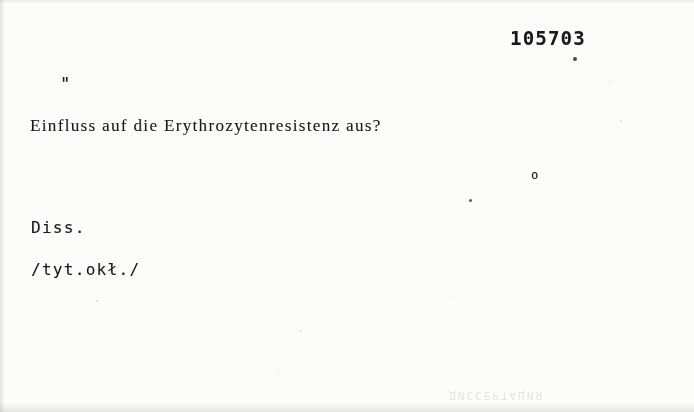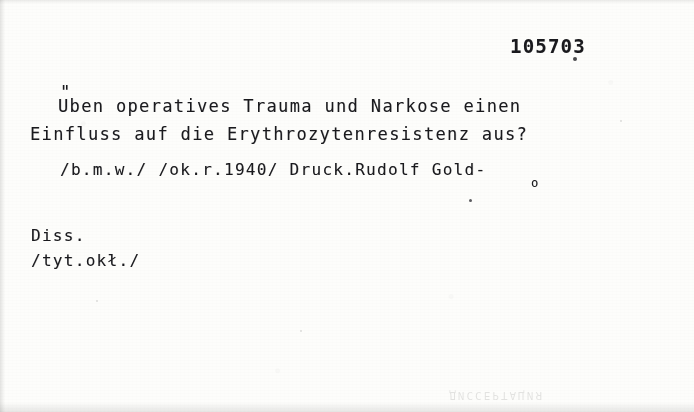--- a/index.html
+++ b/index.html
@@ -56,21 +56,20 @@
     background: linear-gradient(0deg, rgba(0,0,0,0.09), rgba(0,0,0,0));
   }
 
   .typed {
     position: absolute;
     white-space: pre;
     font-family: "DejaVu Sans Mono", monospace;
     letter-spacing: 0.6px;
     color: #1a1a1e;
     text-shadow: 0.4px 0.3px 0 rgba(0,0,0,0.25);
-    margin-top: 8px;
   }
 
   .catalog-number {
     top: 27px;
     left: 510px;
     font-size: 19px;
     letter-spacing: 1.2px;
     font-weight: 600;
   }
   .dot-under-number {
@@ -102,20 +101,21 @@
     top: 88px;
     left: 58px;
     font-size: 17px;
     letter-spacing: 1.35px;
   }
   .title-line2 {
     top: 116px;
     left: 30px;
     font-size: 17px;
     letter-spacing: 1.35px;
+    font-family: Liberation Serif, serif;
   }
 
   .imprint-line1 {
     top: 152px;
     left: 60px;
     font-size: 16px;
     letter-spacing: 1.3px;
   }
   .imprint-line2 {
     top: 180px;
@@ -141,21 +141,21 @@
   }
 
   .note-diss {
     top: 218px;
     left: 31px;
     font-size: 16px;
     letter-spacing: 1.3px;
     text-align: right;
   }
   .note-source {
-    top: 243px;
+    top: 260px;
     left: 31px;
     font-size: 16px;
     letter-spacing: 1.3px;
   }
 
   .faint-bottom {
     position: absolute;
     bottom: 10px;
     right: 150px;
     font-size: 11px;
@@ -177,24 +177,22 @@
 <div class="card">
   <div class="edge-top"></div>
   <div class="edge-left"></div>
   <div class="edge-bottom"></div>
 
   <div class="typed catalog-number">105703</div>
   <div class="dot-under-number"></div>
 
 
   <div class="typed umlaut">"</div>
-  <div class="typed title-line1">Uben operatives Trauma und Narkose einen</div>
   <div class="typed title-line2">Einfluss auf die Erythrozytenresistenz aus?</div>
 
-  <div class="typed imprint-line1">/b.m.w./ /ok.r.1940/ Druck.Rudolf Gold-</div>
   <div class="typed format-mark">o</div>
   <div class="tiny-dot"></div>
 
   <div class="typed note-diss">Diss.</div>
   <div class="typed note-source">/tyt.okł./</div>
 
   <div class="faint-bottom">ДИССЕРТАЦИЯ</div>
 
   <div class="speck" style="left:300px; top:330px; width:2px; height:2px;"></div>
   <div class="speck" style="left:96px; top:300px; width:2px; height:2px;"></div>

